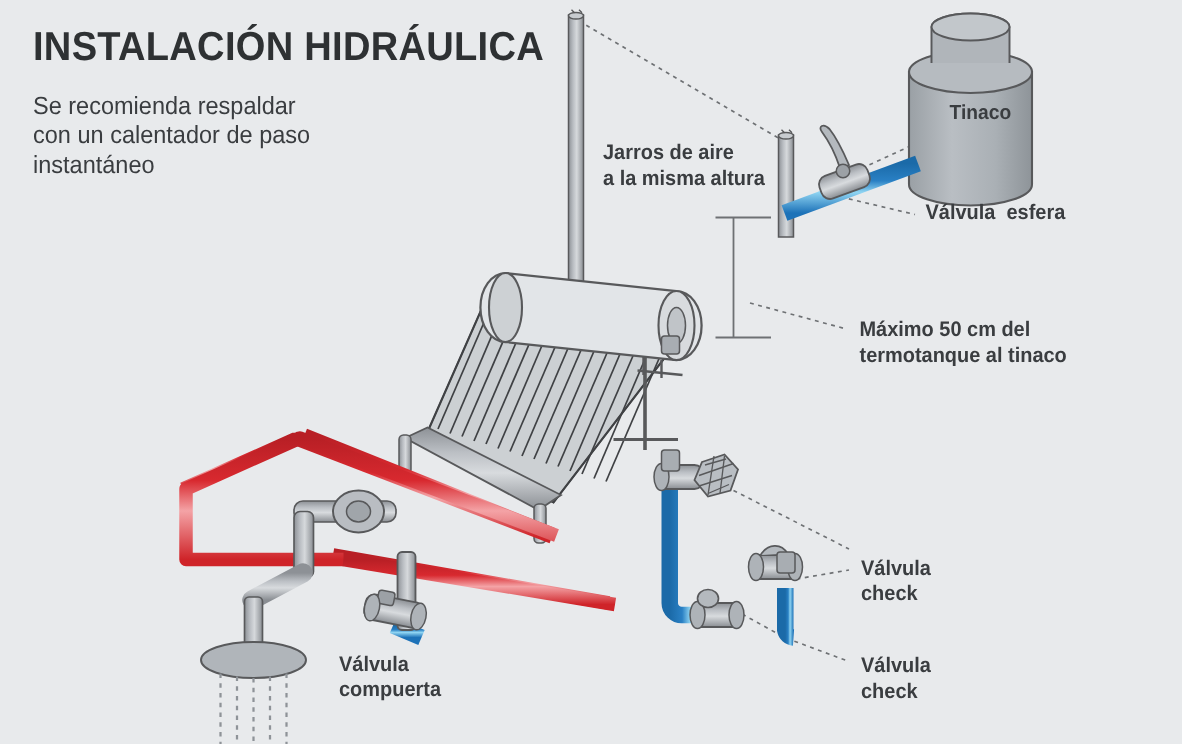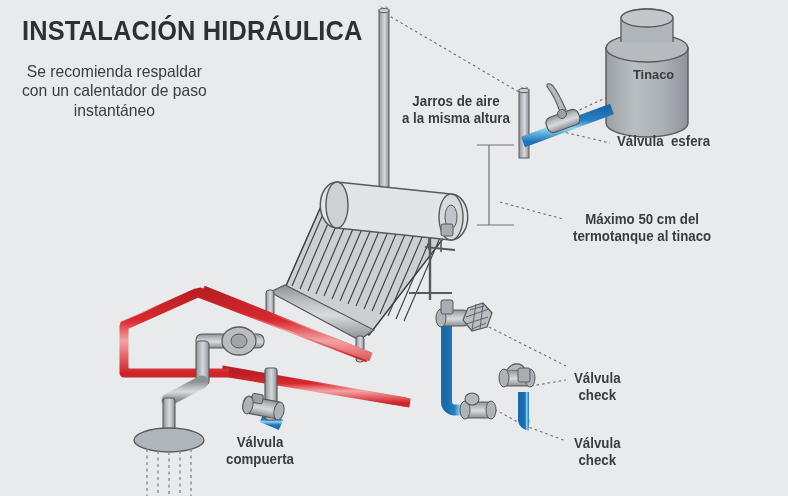--- a/index.html
+++ b/index.html
@@ -7,21 +7,20 @@
     padding: 0;
     background: #e8eaec;
   }
   #root {
     position: relative;
     width: 788px;
     height: 496px;
     background: #e8eaec;
     overflow: hidden;
     font-family: "Liberation Sans", sans-serif;
-    text-align: center;
   }
   #diagram {
     position: absolute;
     inset: 0;
     width: 788px;
     height: 496px;
   }
   .txt {
     position: absolute;
     color: #3a3d40;

